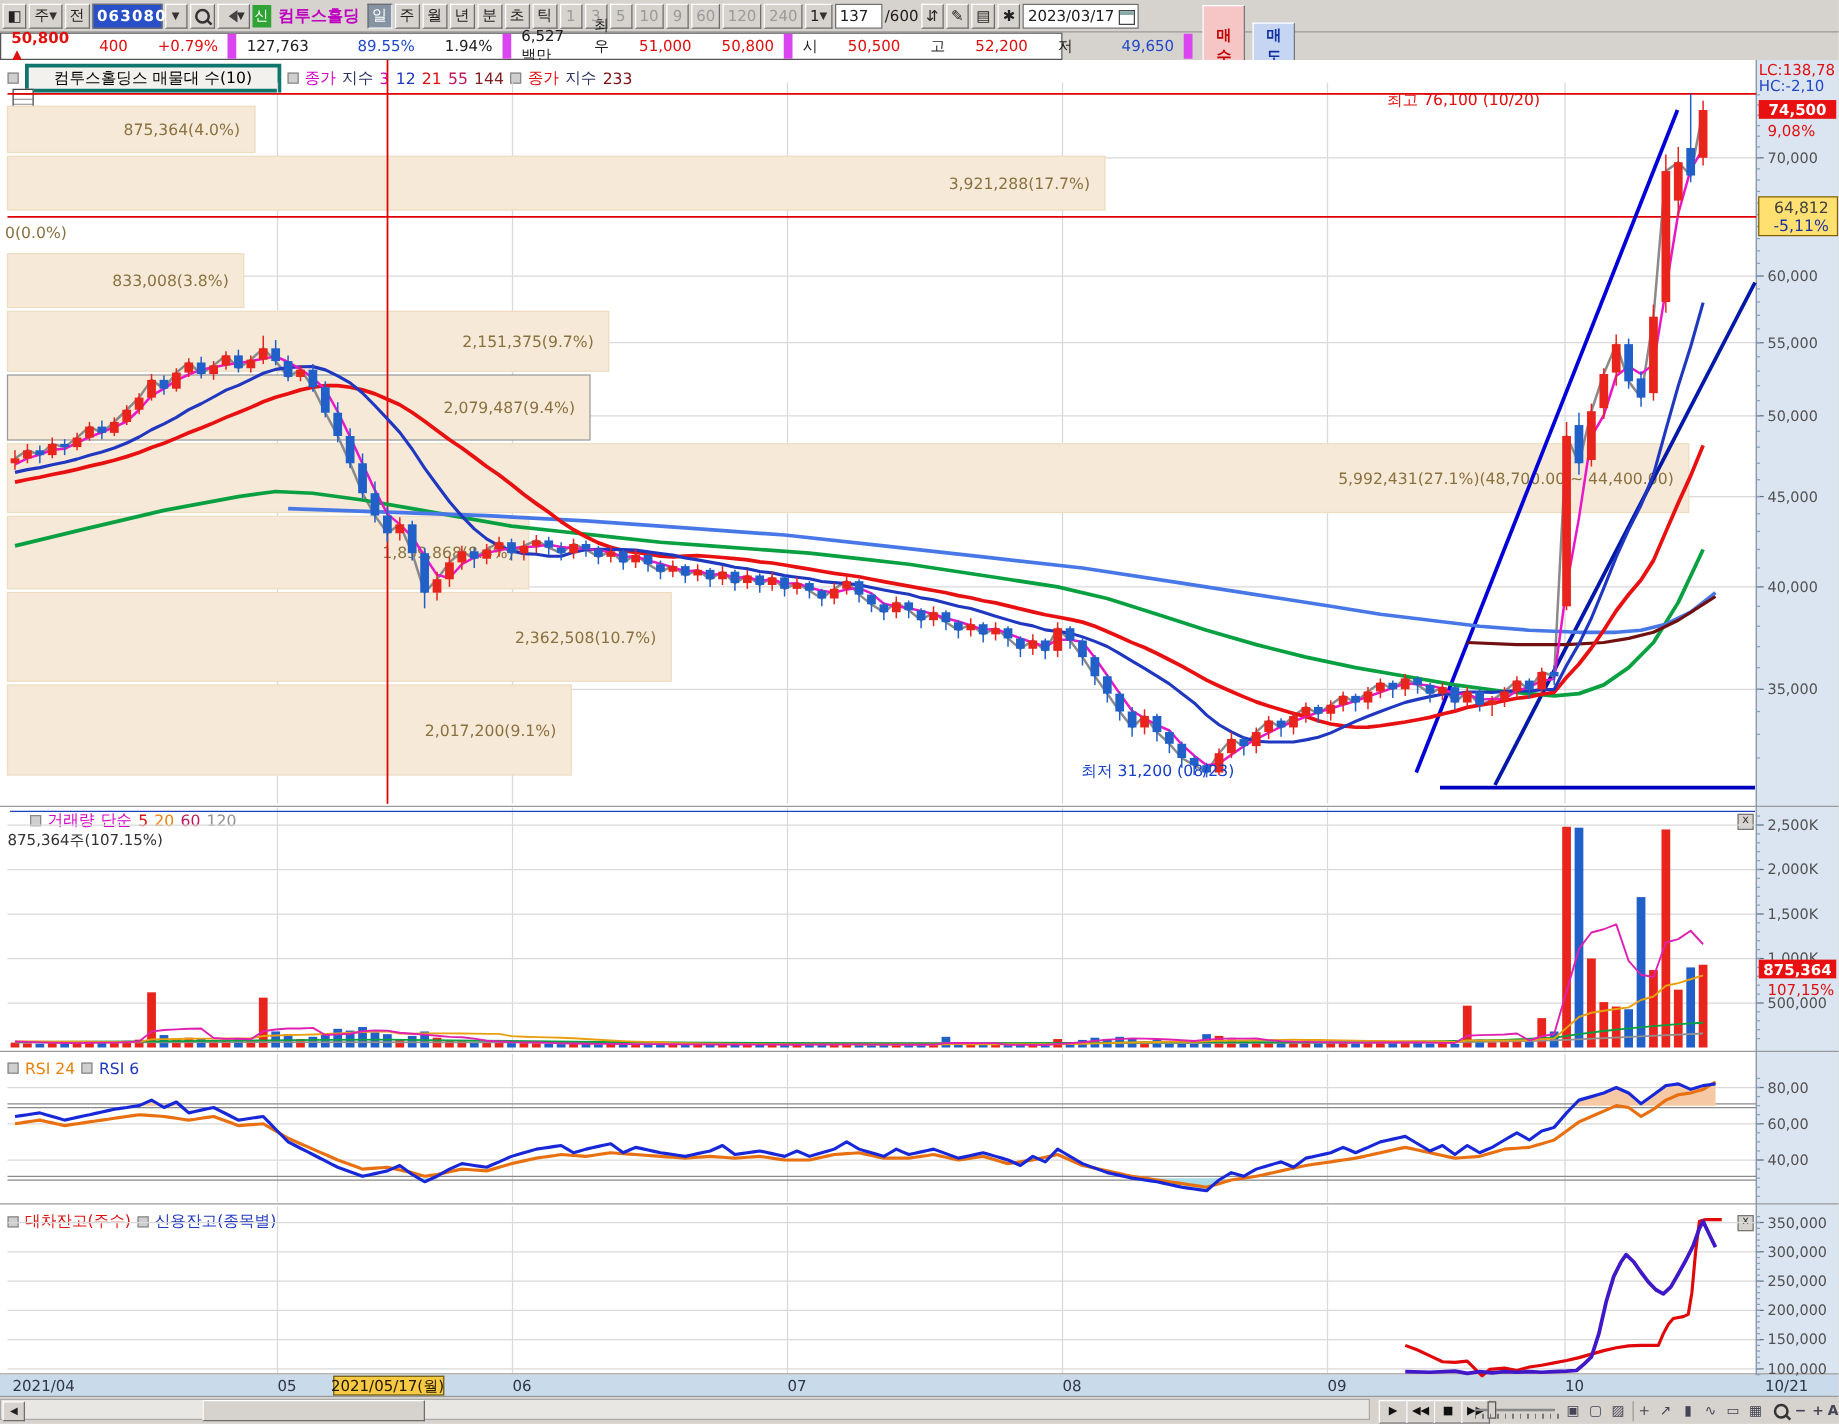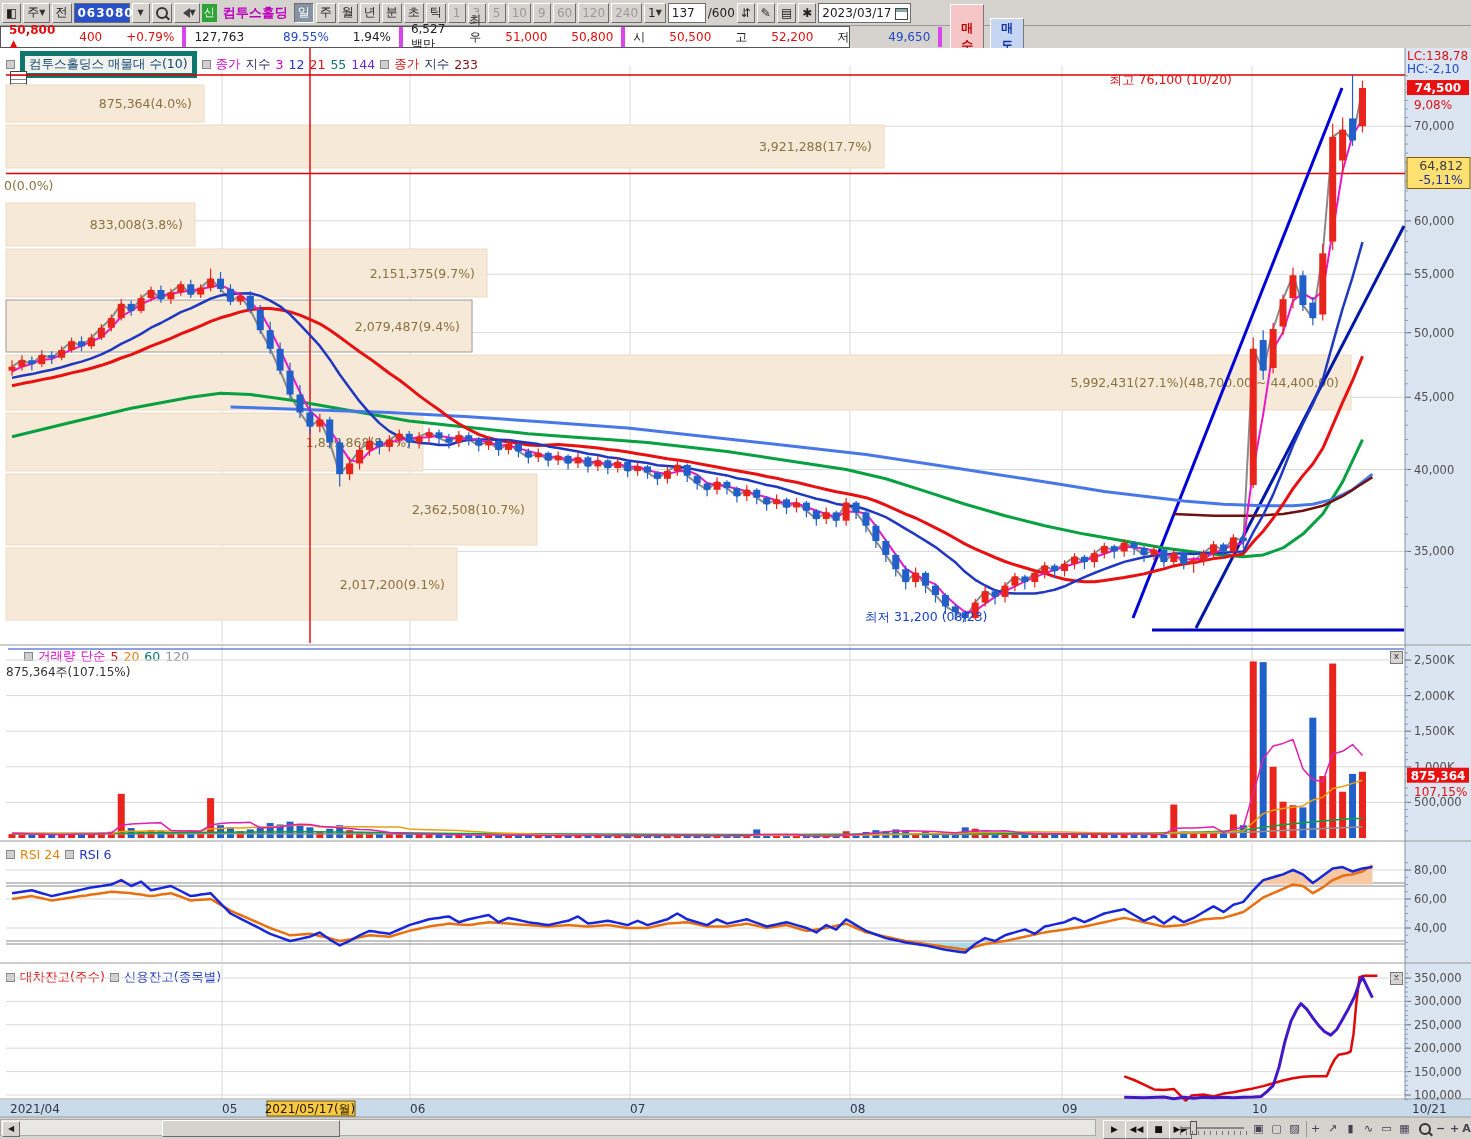--- a/index.html
+++ b/index.html
@@ -23,32 +23,32 @@
   .mini-ico{display:inline-block;width:12px;height:12px;position:relative;}
   .mag{width:8px;height:8px;border:2px solid #333;border-radius:50%;position:absolute;left:0;top:0;}
   .mag:after{content:"";position:absolute;width:5px;height:2px;background:#333;left:7px;top:8px;transform:rotate(45deg);}
   .spk{width:0;height:0;border:5px solid transparent;border-right:7px solid #444;position:absolute;top:1px;left:0;}
   .cal{width:11px;height:10px;border:1px solid #444;position:absolute;top:1px;background:#fff;}
   .cal:before{content:"";position:absolute;left:0;top:0;width:11px;height:3px;background:#8aa;}
   .chev{font-size:8px;color:#333;}
   
   #quoterow{left:0;top:26px;width:850px;height:22px;background:#fff;border:1px solid #555;
             display:flex;align-items:center;box-sizing:border-box;font-size:12px;}
-  #quoterow .seg{display:flex;align-items:center;gap:24px;padding:0 8px;height:100%;border-right:4px solid #d946ef;}
+  #quoterow .seg{display:flex;align-items:center;gap:24px;padding:0 8px;height:100%;border-right:7px solid #d946ef;}
   .red{color:#e01010;} .blue{color:#2048c8;margin-left:15px;} .dk{color:#202020;}
   .buybtn{background:#f6c6c6;color:#c00000;border:1px solid;border-color:#fff #777 #777 #fff;
           padding:15px 10px;font-weight:bold;}
   .sellbtn{background:#c6d6f2;color:#1030a0;border:1px solid;border-color:#fff #777 #777 #fff;
            padding:1px 10px;font-weight:bold;}
   
   .legend{position:absolute;display:flex;align-items:center;gap:5px;font-size:12.5px;z-index:3;}
   .lgsq{width:7px;height:7px;background:#cfcfcf;border:1px solid #888;display:inline-block;}
-  .lgbox{border:5px solid #0f766e;background:#f2f1ee;padding:0 4px;color:#0c4a6e;}
+  .lgbox{border:3px solid #0f766e;background:#f2f1ee;padding:0 20px;color:#000000;}
   .c-mag{color:#d400c8;} .c-nvy{color:#283060;} .c-blu{color:#2038c0;} .c-red2{color:#e01010;}
-  .c-grn{color:#0f766e;} .c-lbl{color:#6d28d9;} .c-mar{color:#801010;} .c-org{color:#e8820a;}
+  .c-grn{color:#be185d;} .c-lbl{color:#7f1d1d;} .c-mar{color:#801010;} .c-org{color:#e8820a;}
   .c-gry{color:#909090;}
   .paneclose{position:absolute;width:11px;height:11px;background:#d6d3ce;border:1px solid #777;
              font-size:9px;line-height:9px;text-align:center;color:#333;z-index:3;}
   .grid-ico{position:absolute;width:15px;height:14px;border:1px solid #444;background:
             linear-gradient(#888 1px,transparent 1px) 0 3px/5px 4px,#fff;z-index:3;}
   
   #botbar{left:0;top:1118px;width:1471px;height:21px;background:#d6d3ce;display:flex;align-items:center;}
   .sb-track{position:absolute;left:0;top:1119px;width:1096px;height:17px;background:#e9e7e3;border:1px solid #aaa;box-sizing:border-box;}
   .sb-arrow{position:absolute;left:2px;top:1121px;width:16px;height:14px;background:#d6d3ce;
             border:1px solid;border-color:#fff #6d6d6d #6d6d6d #fff;font-size:8px;text-align:center;line-height:13px;}

